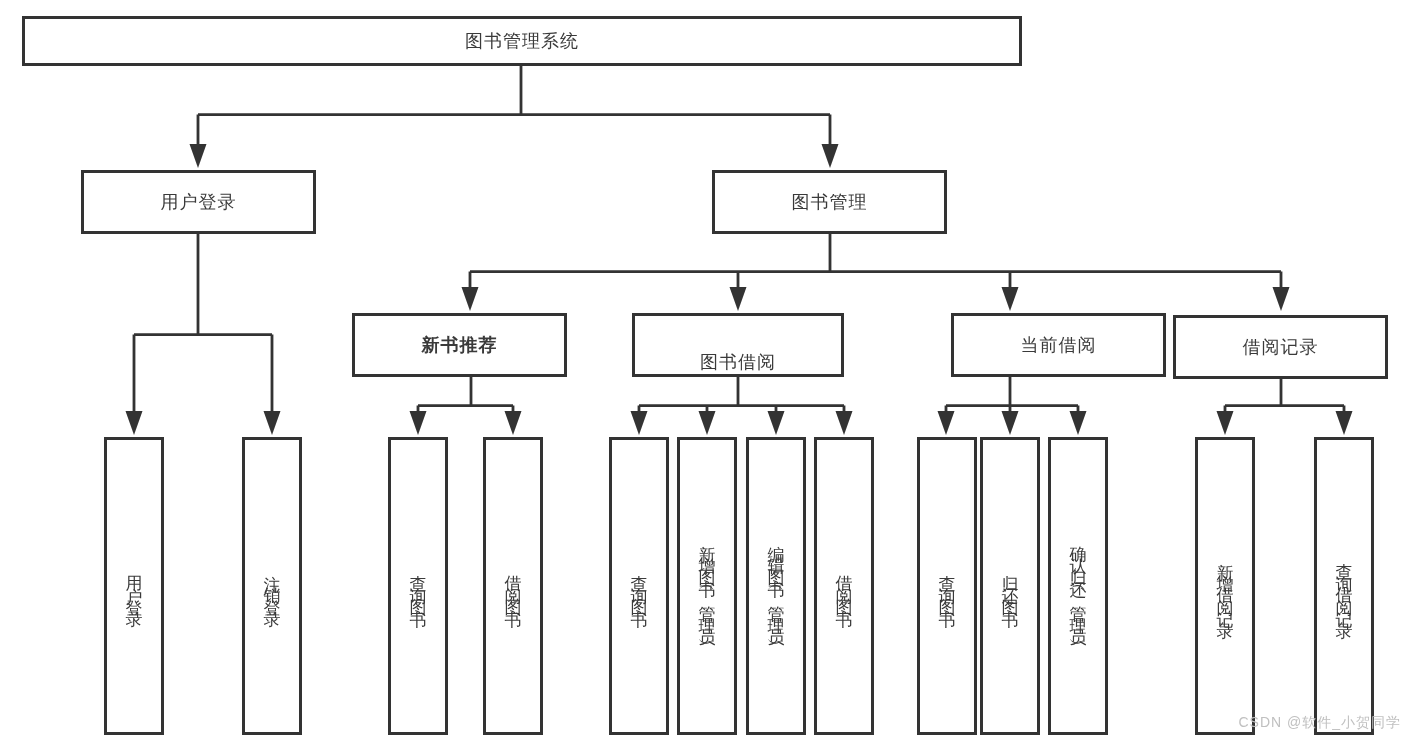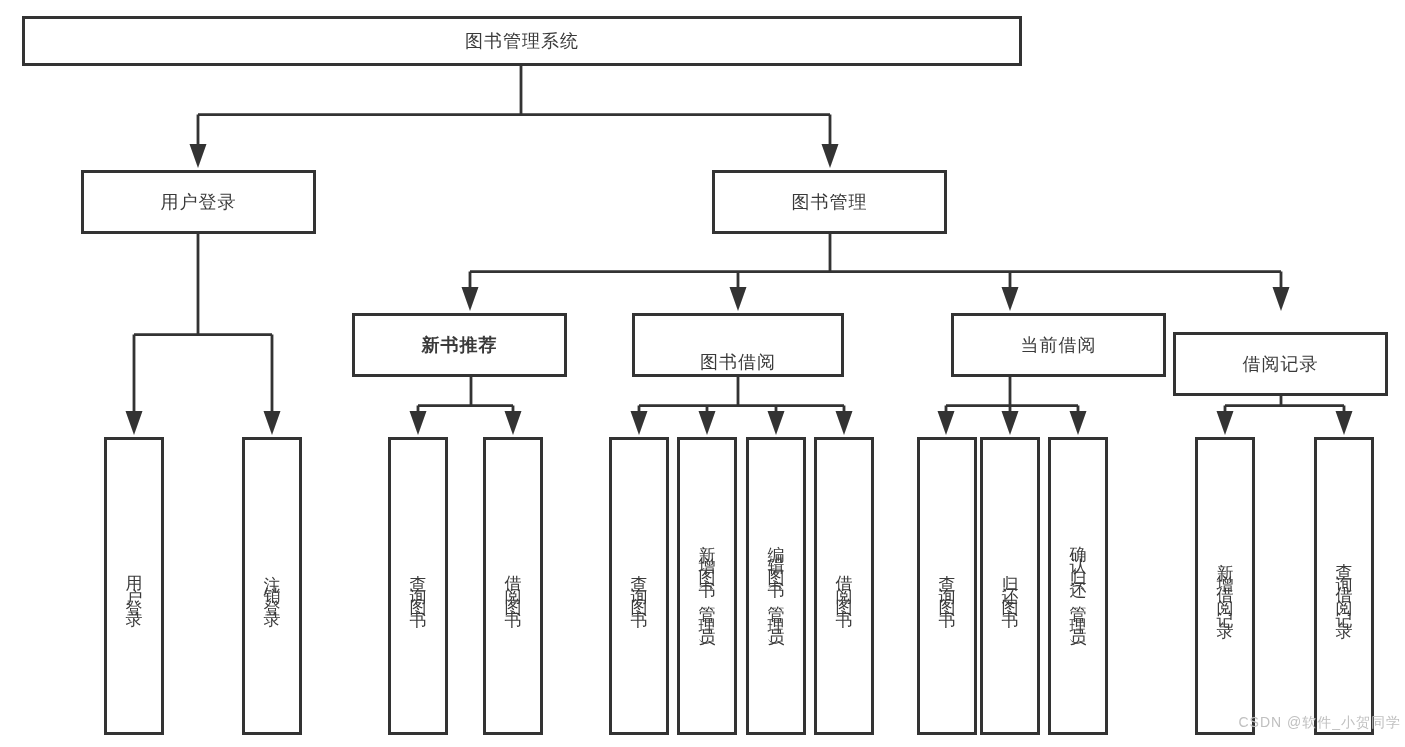--- a/index.html
+++ b/index.html
@@ -59,21 +59,21 @@
   }
 
   
   #n-root   { left: 22px;   top: 16px;  width: 1000px; height: 50px; }
   #n-login  { left: 81px;   top: 170px; width: 235px;  height: 64px; }
   #n-mgmt   { left: 712px;  top: 170px; width: 235px;  height: 64px; }
 
   #n-newbook { left: 352px;  top: 313px; width: 215px; height: 64px; font-weight: bold; }
   #n-borrow  { left: 632px;  top: 313px; width: 212px; height: 64px; align-items: flex-end; }
   #n-current { left: 903px;  top: 313px; width: 215px; height: 64px; margin-left: 48px; }
-  #n-records { left: 1173px; top: 332px; width: 215px; height: 64px; align-items: center; }
+  #n-records { left: 1173px; top: 315px; width: 215px; height: 64px; align-items: center; }
 
   .leaf { top: 437px; width: 60px; height: 298px; }
   #l-userlogin  { left: 104px; }
   #l-logout     { left: 242px; }
   #l-nb-search  { left: 388px; }
   #l-nb-borrow  { left: 483px; }
   #l-bb-search  { left: 609px; }
   #l-bb-add     { left: 677px; }
   #l-bb-edit    { left: 746px; }
   #l-bb-borrow  { left: 814px; }

